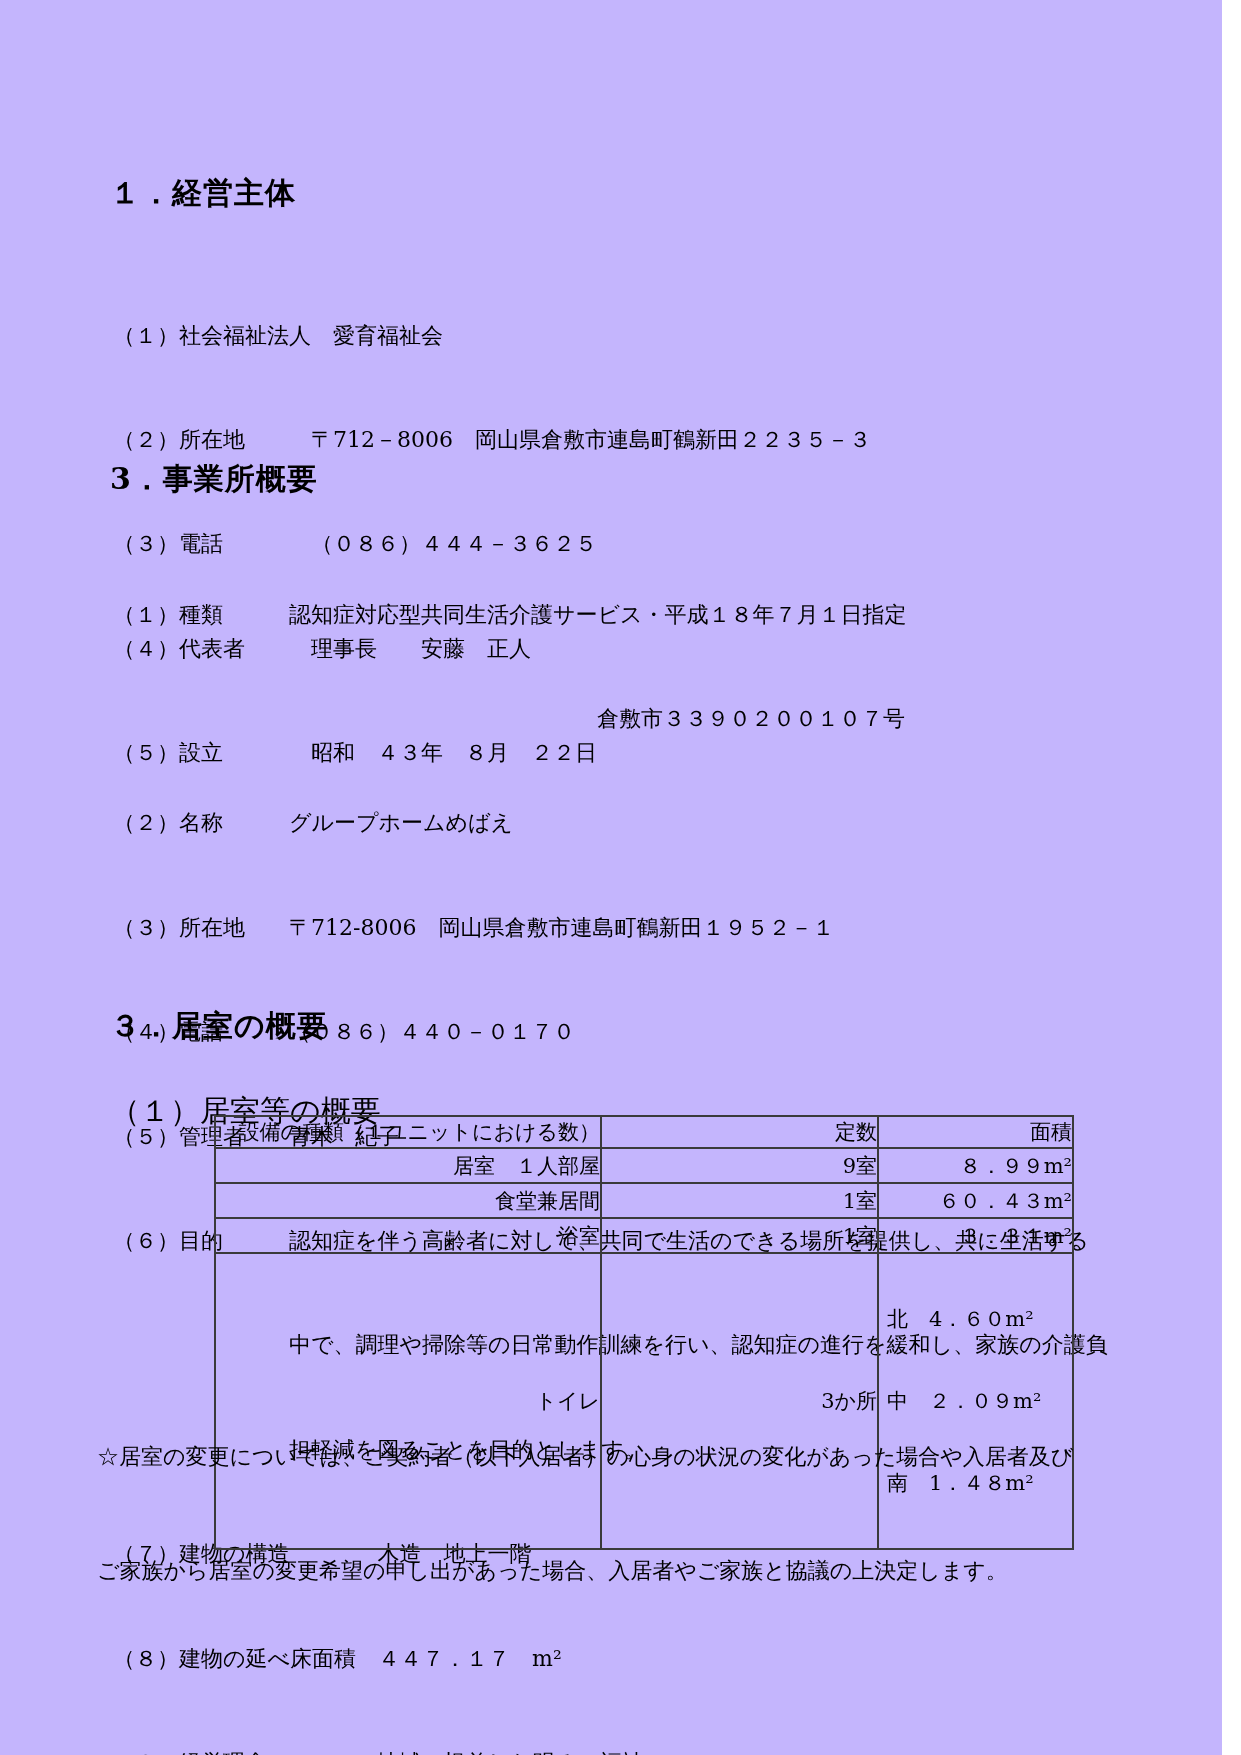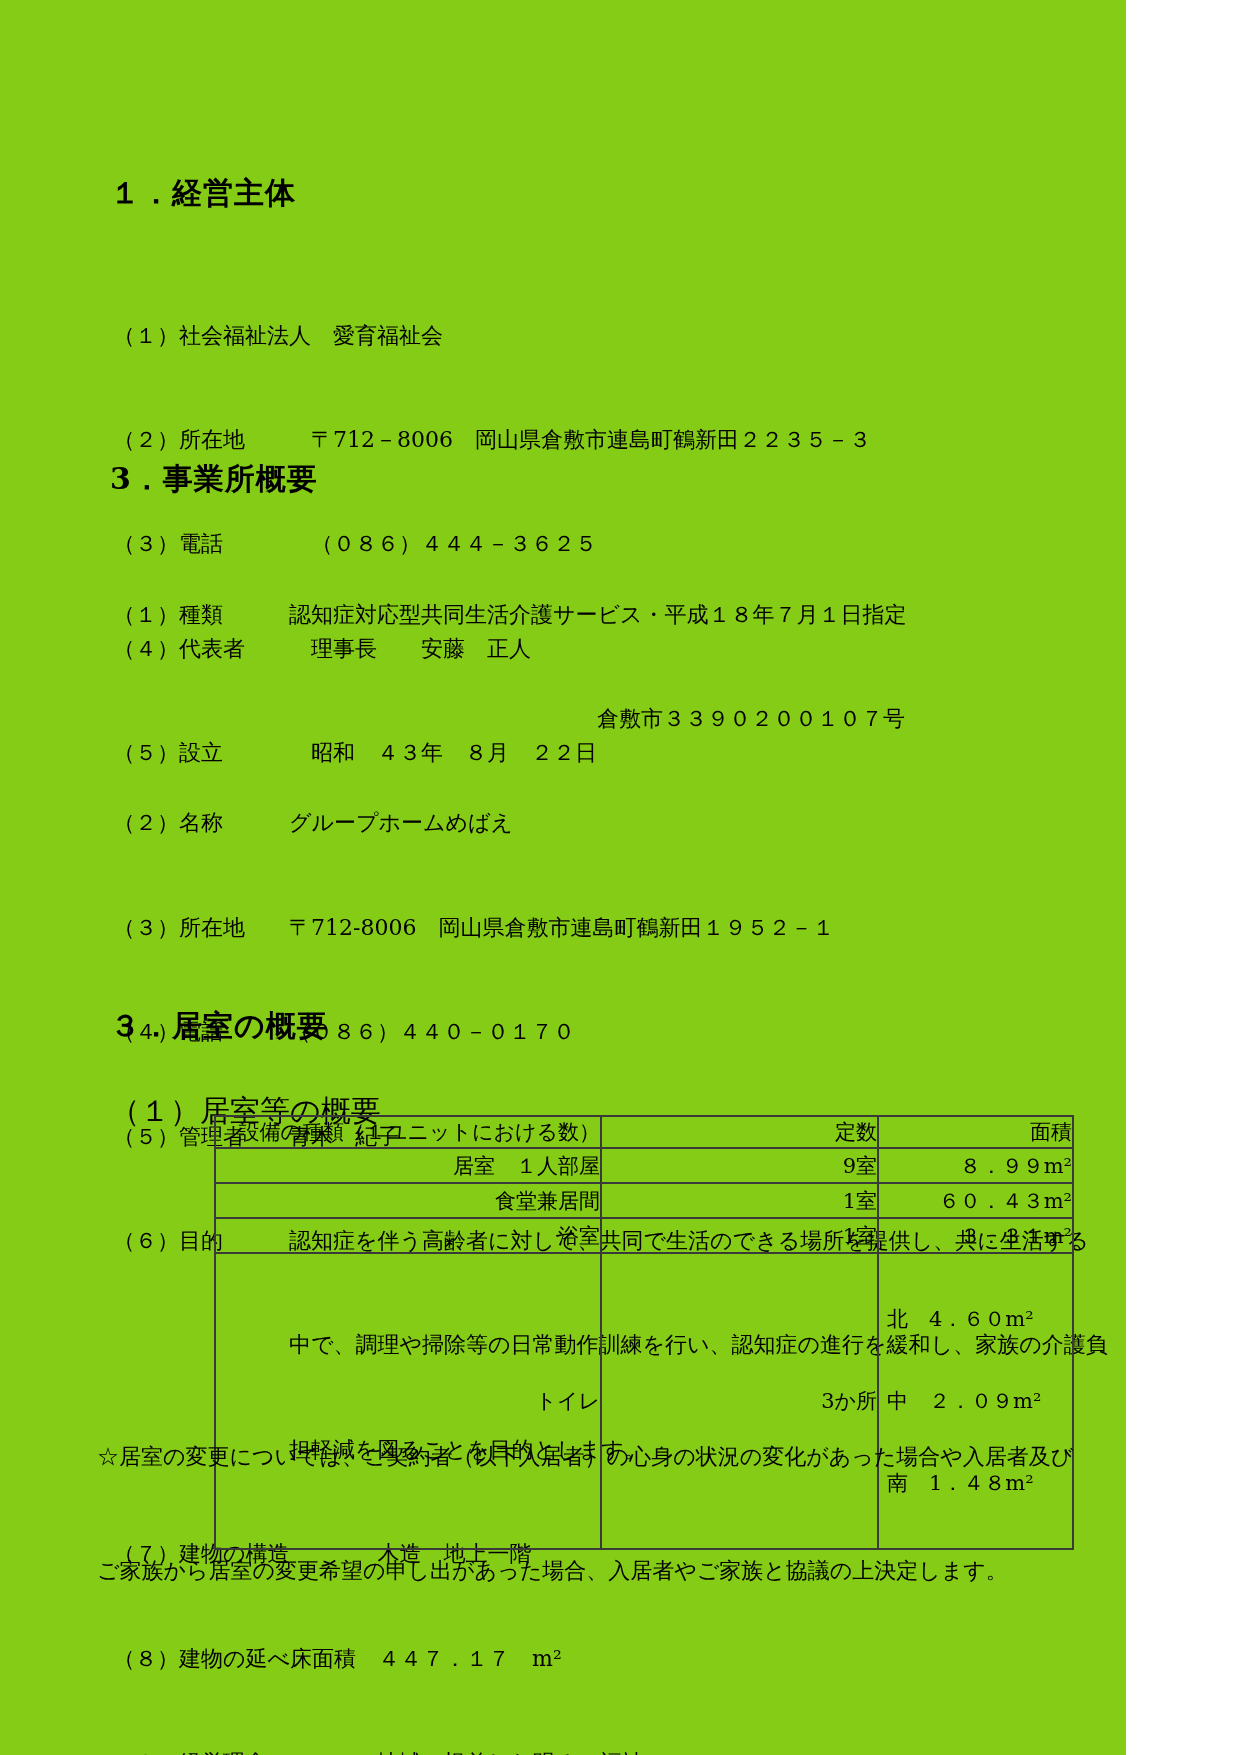--- a/index.html
+++ b/index.html
@@ -1,20 +1,20 @@
 <!DOCTYPE html>
 <html><head>
 <meta charset="utf-8">
 <style>
   * { margin:0; padding:0; box-sizing:border-box; }
   html,body { background:#ffffff; }
   .page {
     position:relative;
-    width:1126px; height:1755px;
-    background:#84cc16;
+    width:1222px; height:1755px;
+    background:#c4b5fd;
     color:#000000;
     font-family:"DejaVu Serif","Liberation Serif",serif;
     overflow:hidden;
   }
   .abs { position:absolute; }
   .section-heading {
     left:110px;
     font-size:30px;
     font-weight:bold;
     line-height:1;

